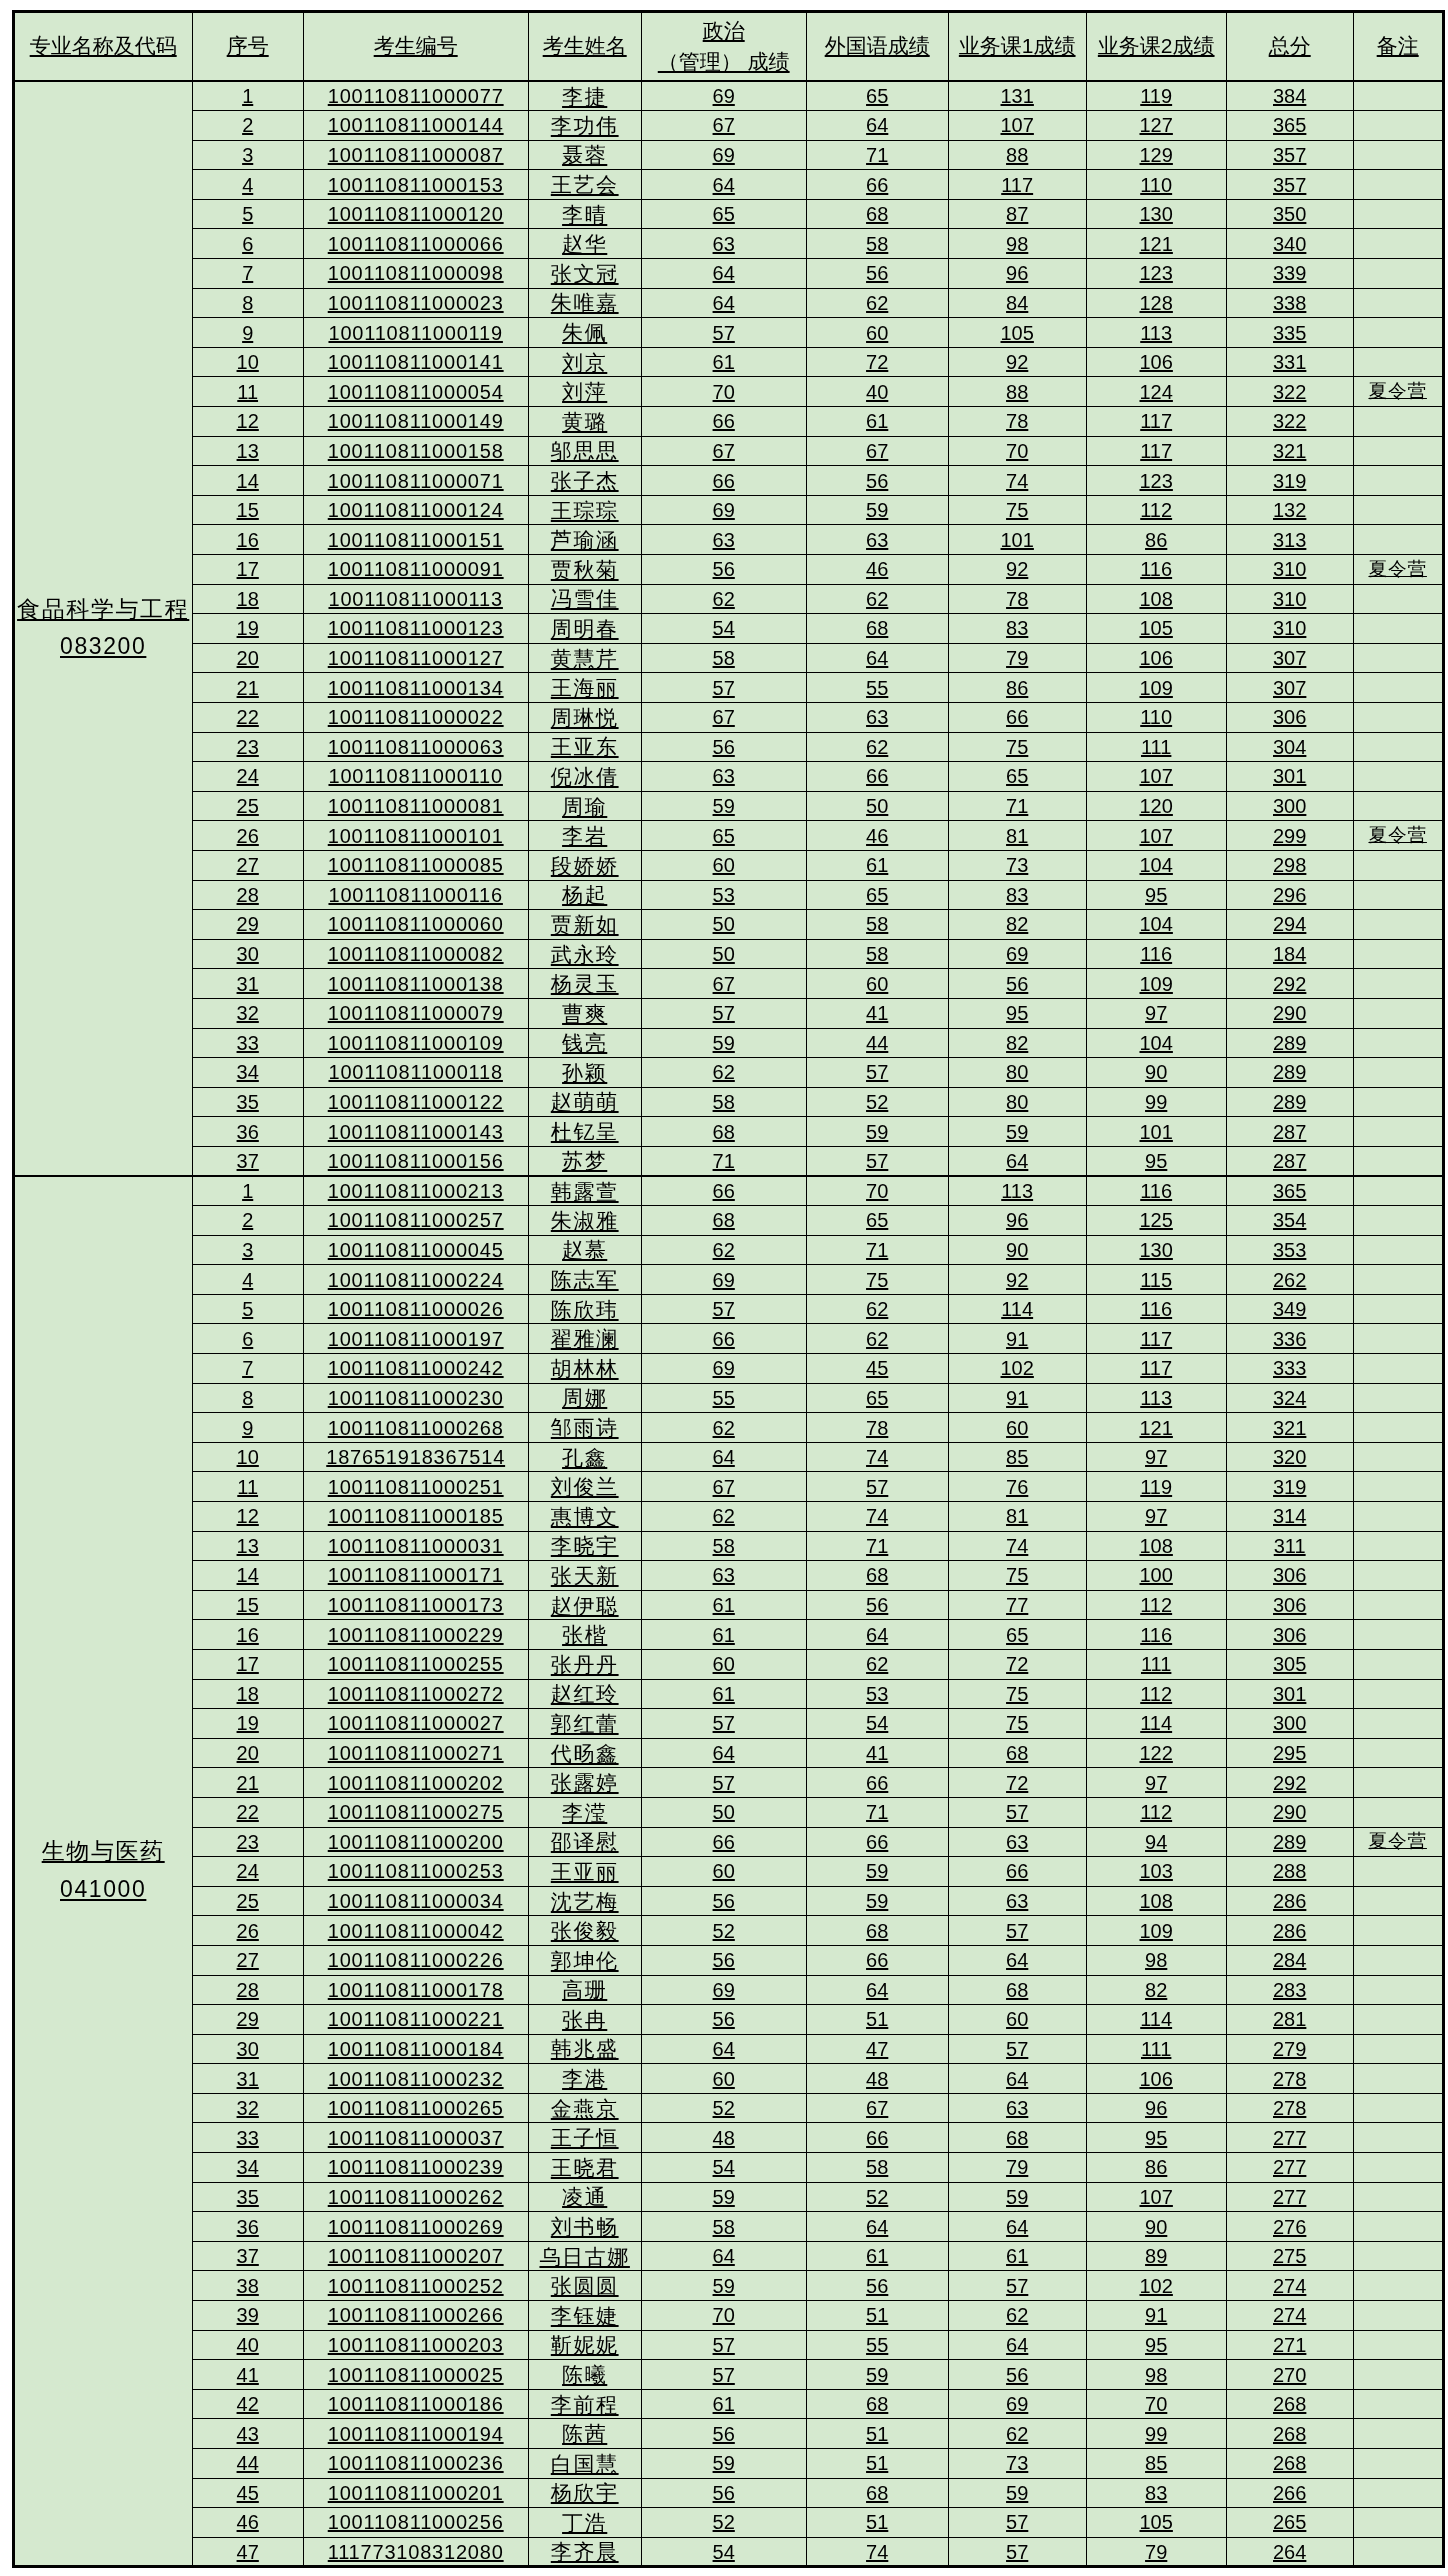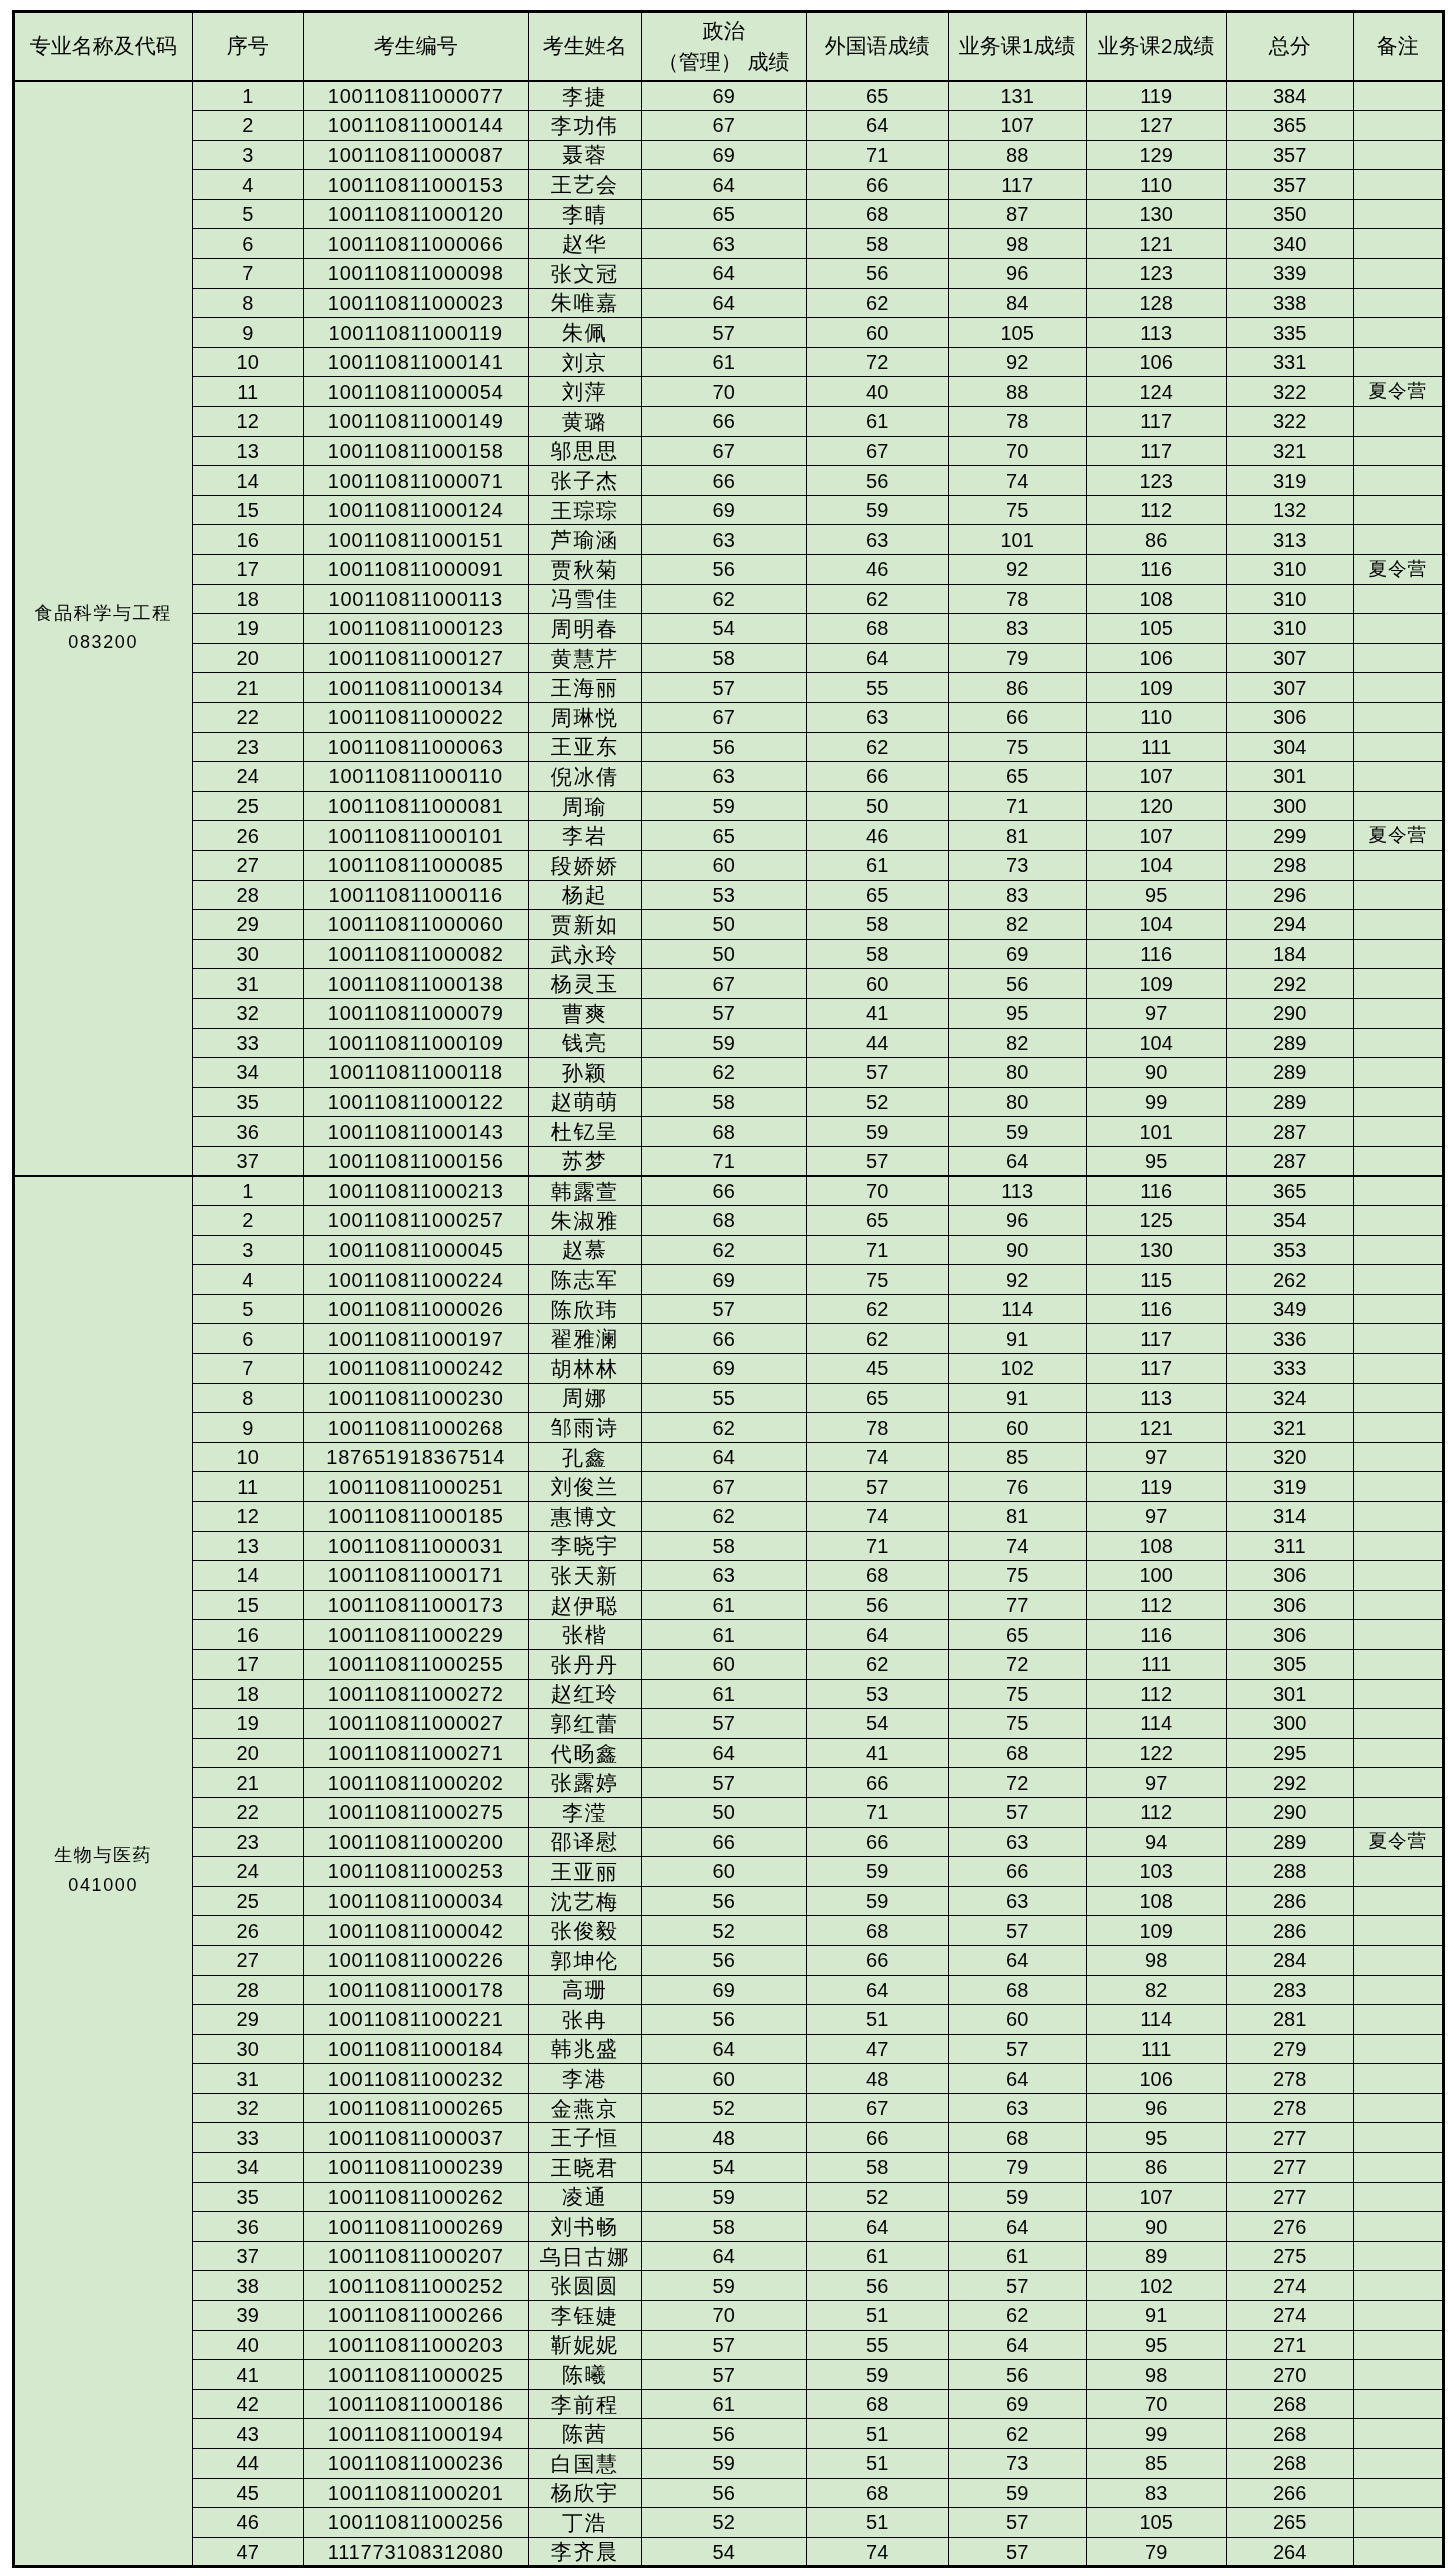--- a/index.html
+++ b/index.html
@@ -4,21 +4,21 @@
 <style>
   html, body { margin: 0; padding: 0; }
   body {
     width: 1448px;
     height: 2576px;
     background: #ffffff;
     position: relative;
     font-family: "Liberation Sans", sans-serif;
     color: #000;
   }
-  .sheet { position: absolute; top: 10px; left: 11.7px; }
+  .sheet { position: absolute; top: 10px; left: 11.7px; text-decoration: underline; }
   table.score-table {
     border-collapse: collapse;
     table-layout: fixed;
     width: 1430px;
     border: 3.1px solid #000;
   }
   col.c-major   { width: 179px; }
   col.c-seq     { width: 111px; }
   col.c-id      { width: 225px; }
   col.c-name    { width: 113px; }
@@ -41,21 +41,21 @@
     height: 67px;
     font-weight: normal;
     font-size: 21px;
     line-height: 1.45;
     white-space: pre-line;
   }
   tbody { border-top: 2.3px solid #000; }
   tbody tr { height: 29.6px; }
   tbody td { font-size: 20px; line-height: 1; }
   td.major-cell {
-    font-size: 18px;
+    font-size: 23px;
     white-space: pre-line;
     line-height: 1.65;
     letter-spacing: 1.6px;
   }
   td.id-cell { letter-spacing: 0.8px; }
   td.name-cell { font-size: 21px; letter-spacing: 1.6px; }
   td.remark-cell { font-size: 18.7px; letter-spacing: 0.8px; }
 </style>
 </head>
 <body>

